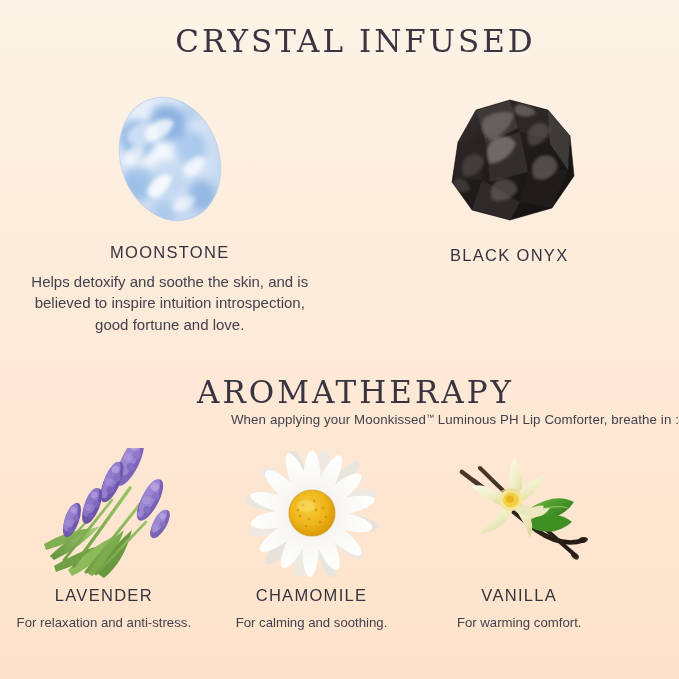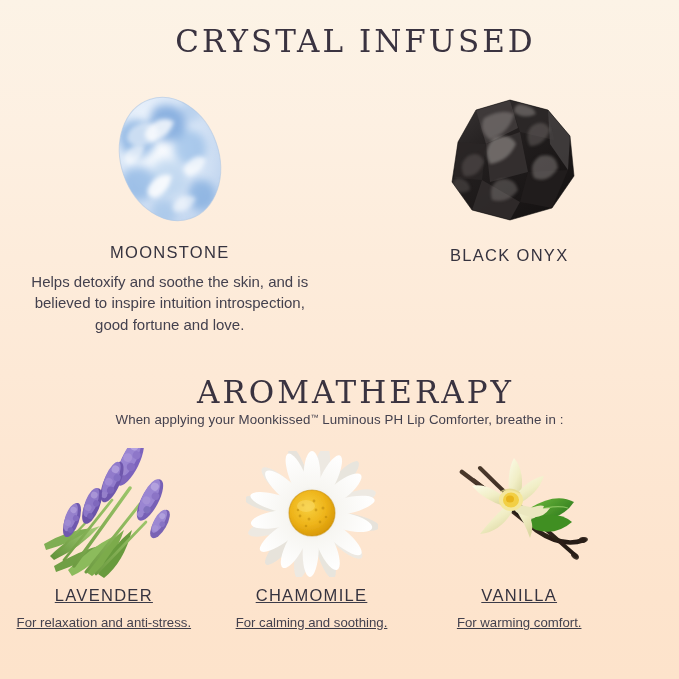--- a/index.html
+++ b/index.html
@@ -87,38 +87,37 @@
     text-align: center;
     margin-top: 9px;
     max-width: 285px;
   }
 
   
   .aroma-sub {
     position: absolute;
     top: 412px;
     left: 0; right: 0;
-    text-align: center;
+    text-align: right;
     font-size: 13.3px;
     color: #44414e;
     letter-spacing: .1px;
   }
   .aroma-sub .tm {
     font-size: 8px;
     vertical-align: 4px;
     letter-spacing: 0;
   }
   .aroma-row {
     position: absolute;
     top: 444px;
     left: 0;
     width: 623px;
     height: 210px;
     display: flex;
-    text-decoration: underline;
   }
   .aroma-col {
     flex: 1 1 33.333%;
     display: flex;
     flex-direction: column;
     align-items: center;
   }
   .aroma-art {
     height: 140px;
     display: flex;

